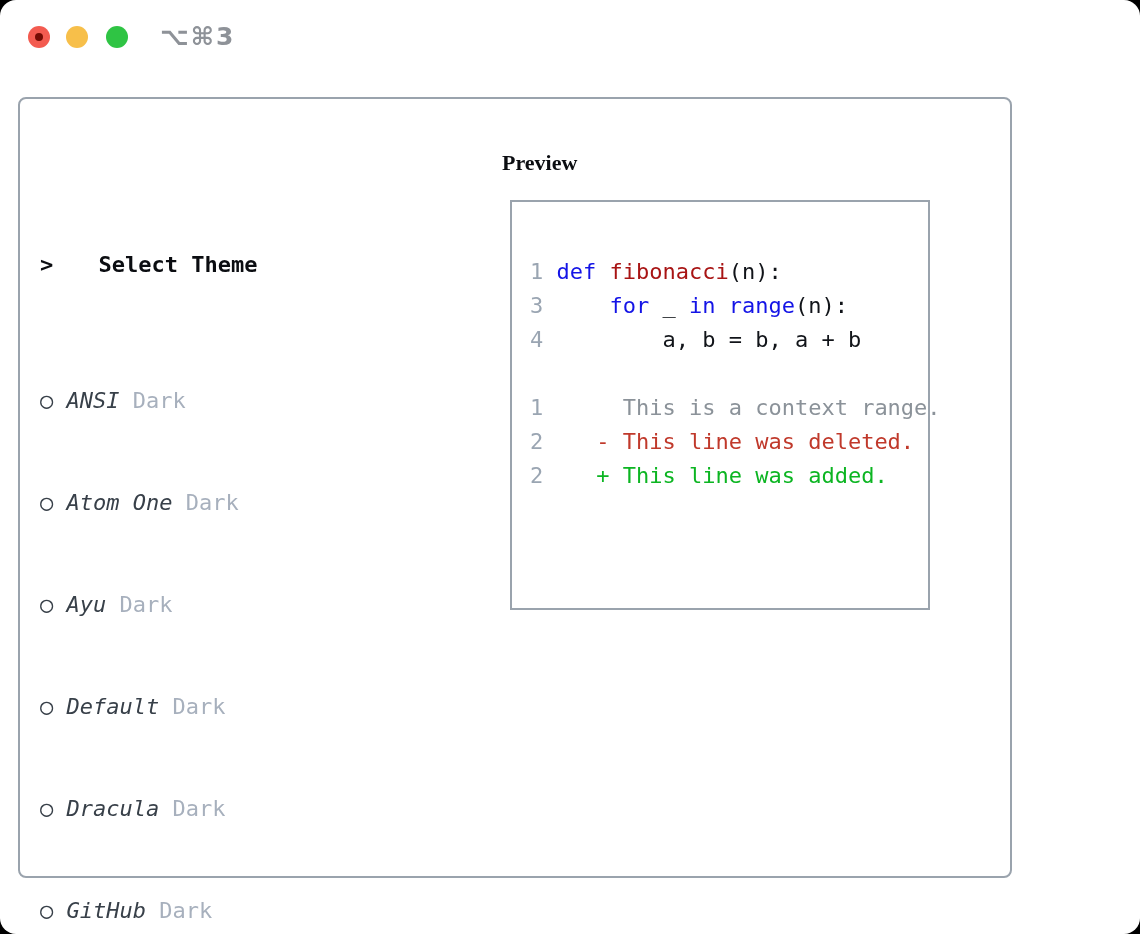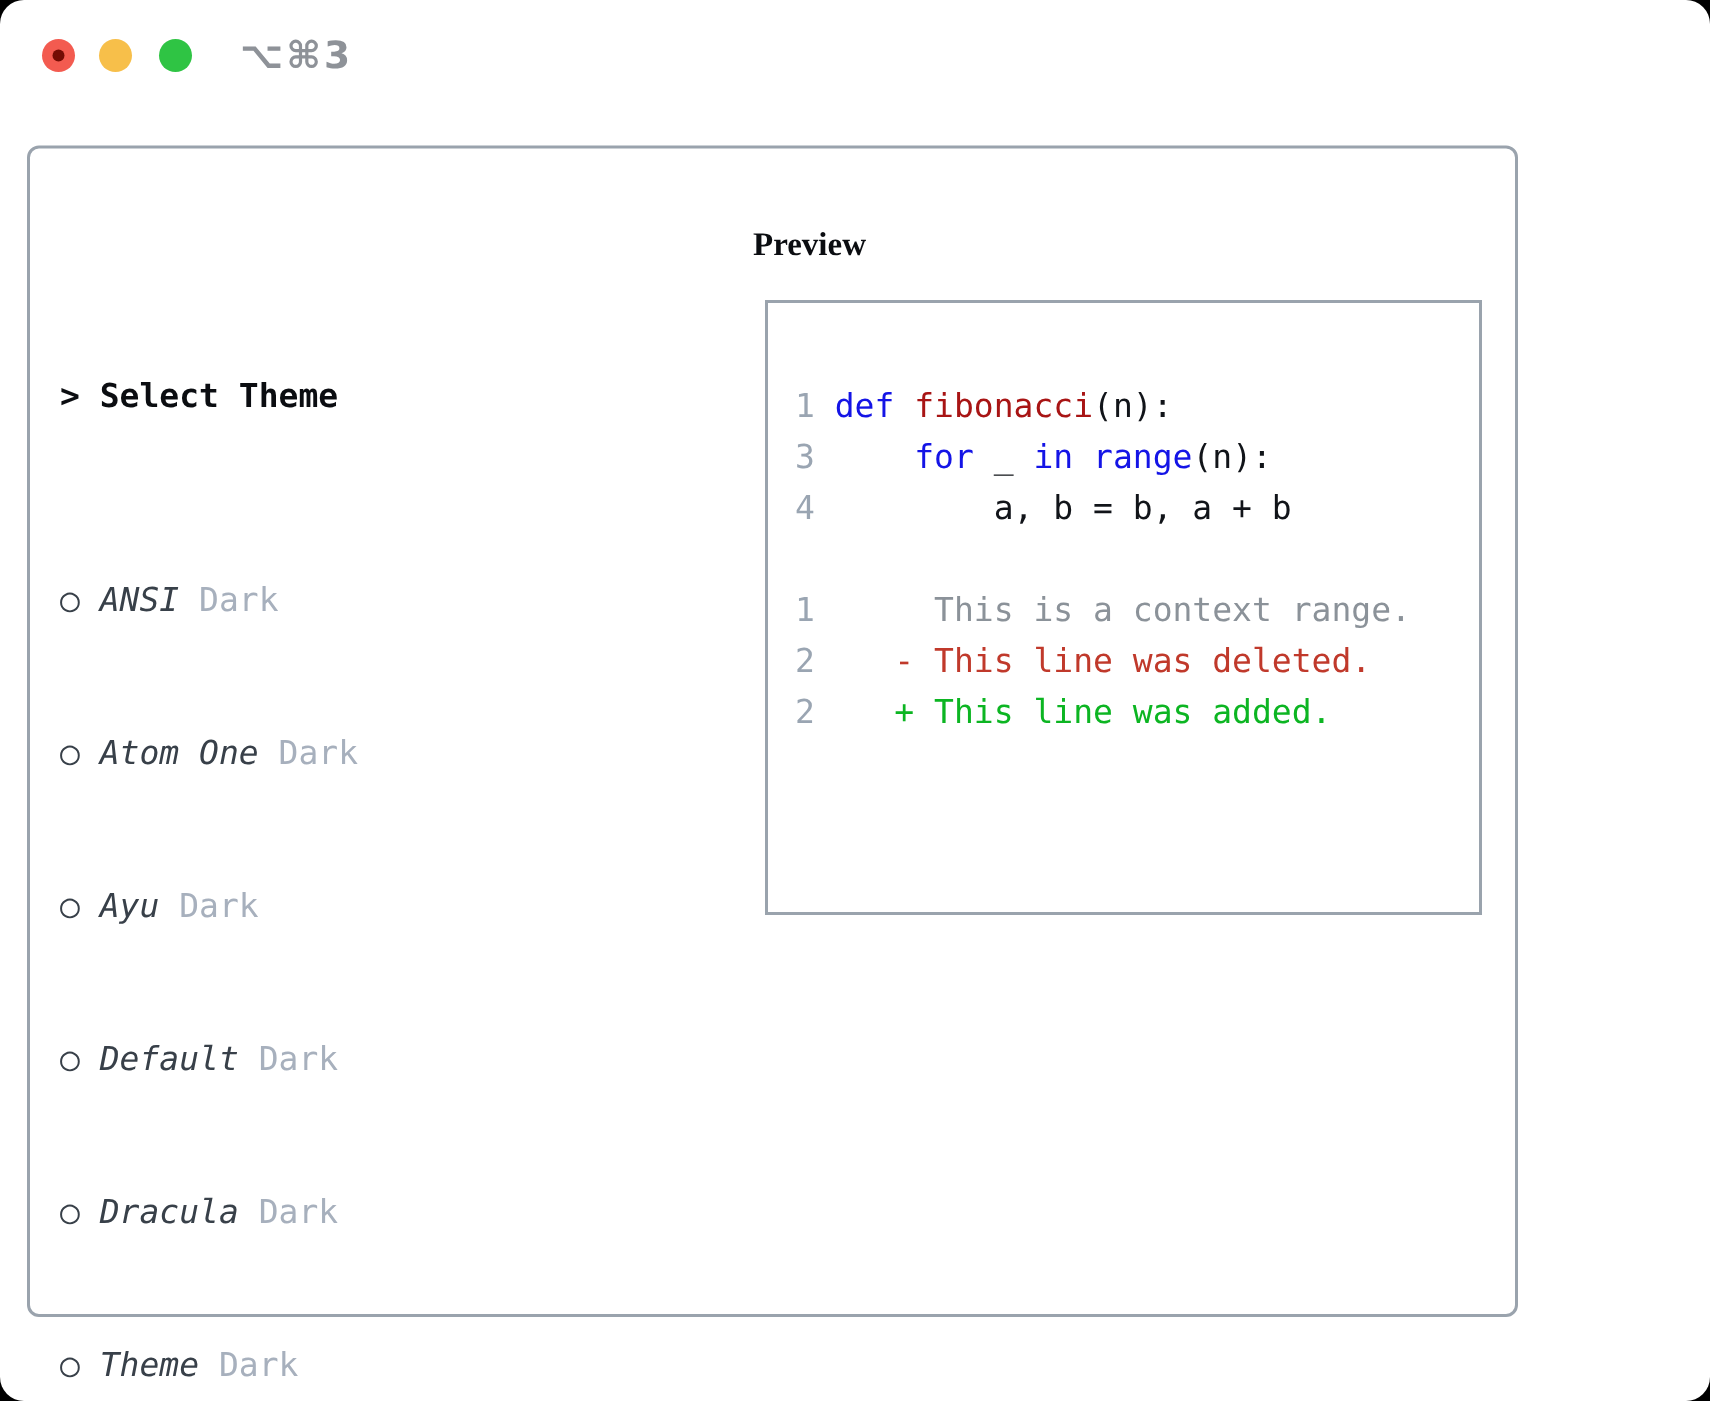--- a/index.html
+++ b/index.html
@@ -32,29 +32,29 @@
     position:absolute;left:18px;top:97px;width:994px;height:781px;
     border:2px solid var(--border);border-radius:8px;background:#fff;
   }
   .col-left{position:absolute;left:20px;top:47px;font-size:22px;line-height:34px;white-space:pre;}
   .row{display:flex;line-height:34px;}
   .marker{display:inline-block;width:2ch;color:var(--ink);}
   .row.header .marker{color:var(--ink-bold);font-weight:bold;}
   .row.header .label{color:var(--ink-bold);font-weight:bold;}
   .row .name{color:var(--ink);font-style:italic;}
   .row .tag{color:var(--tag);margin-left:1ch;}
-  .row .label{color:var(--ink);}
+  .row .label{color:var(--ink);margin-left:32px;}
   .spacer-34{height:34px;}
   
   .preview-label{
     position:absolute;left:482px;top:47px;font-size:22px;line-height:34px;
     font-weight:bold;color:var(--ink-bold);font-family:Liberation Serif, serif;
   }
   .preview-box{
-    position:absolute;left:490px;top:101px;width:478px;height:410px;
+    position:absolute;left:490px;top:101px;width:420px;height:410px;
     border:2px solid var(--border);background:#fff;
     padding:53px 0 0 18px;font-size:22px;line-height:34px;
   }
   .code-line{white-space:pre;line-height:34px;}
   .lnum{color:var(--num);}
   [data-tok="plain"]{color:var(--plain);}
   [data-tok="kw"]{color:var(--kw);}
   [data-tok="fn"]{color:var(--fn);}
   [data-tok="ctx"]{color:var(--ctx);}
   [data-tok="del"]{color:var(--del);}
@@ -89,21 +89,21 @@
       <div class="row" data-selected="false">
         <span class="marker">○</span><span class="name">Ayu</span><span class="tag">Dark</span>
       </div>
       <div class="row" data-selected="false">
         <span class="marker">○</span><span class="name">Default</span><span class="tag">Dark</span>
       </div>
       <div class="row" data-selected="false">
         <span class="marker">○</span><span class="name">Dracula</span><span class="tag">Dark</span>
       </div>
       <div class="row" data-selected="false">
-        <span class="marker">○</span><span class="name">Theme</span><span class="tag">Dark</span>
+        <span class="marker">○</span><span class="name">GitHub</span><span class="tag">Dark</span>
       </div>
       
       
       
       
       
       
 
       
 

